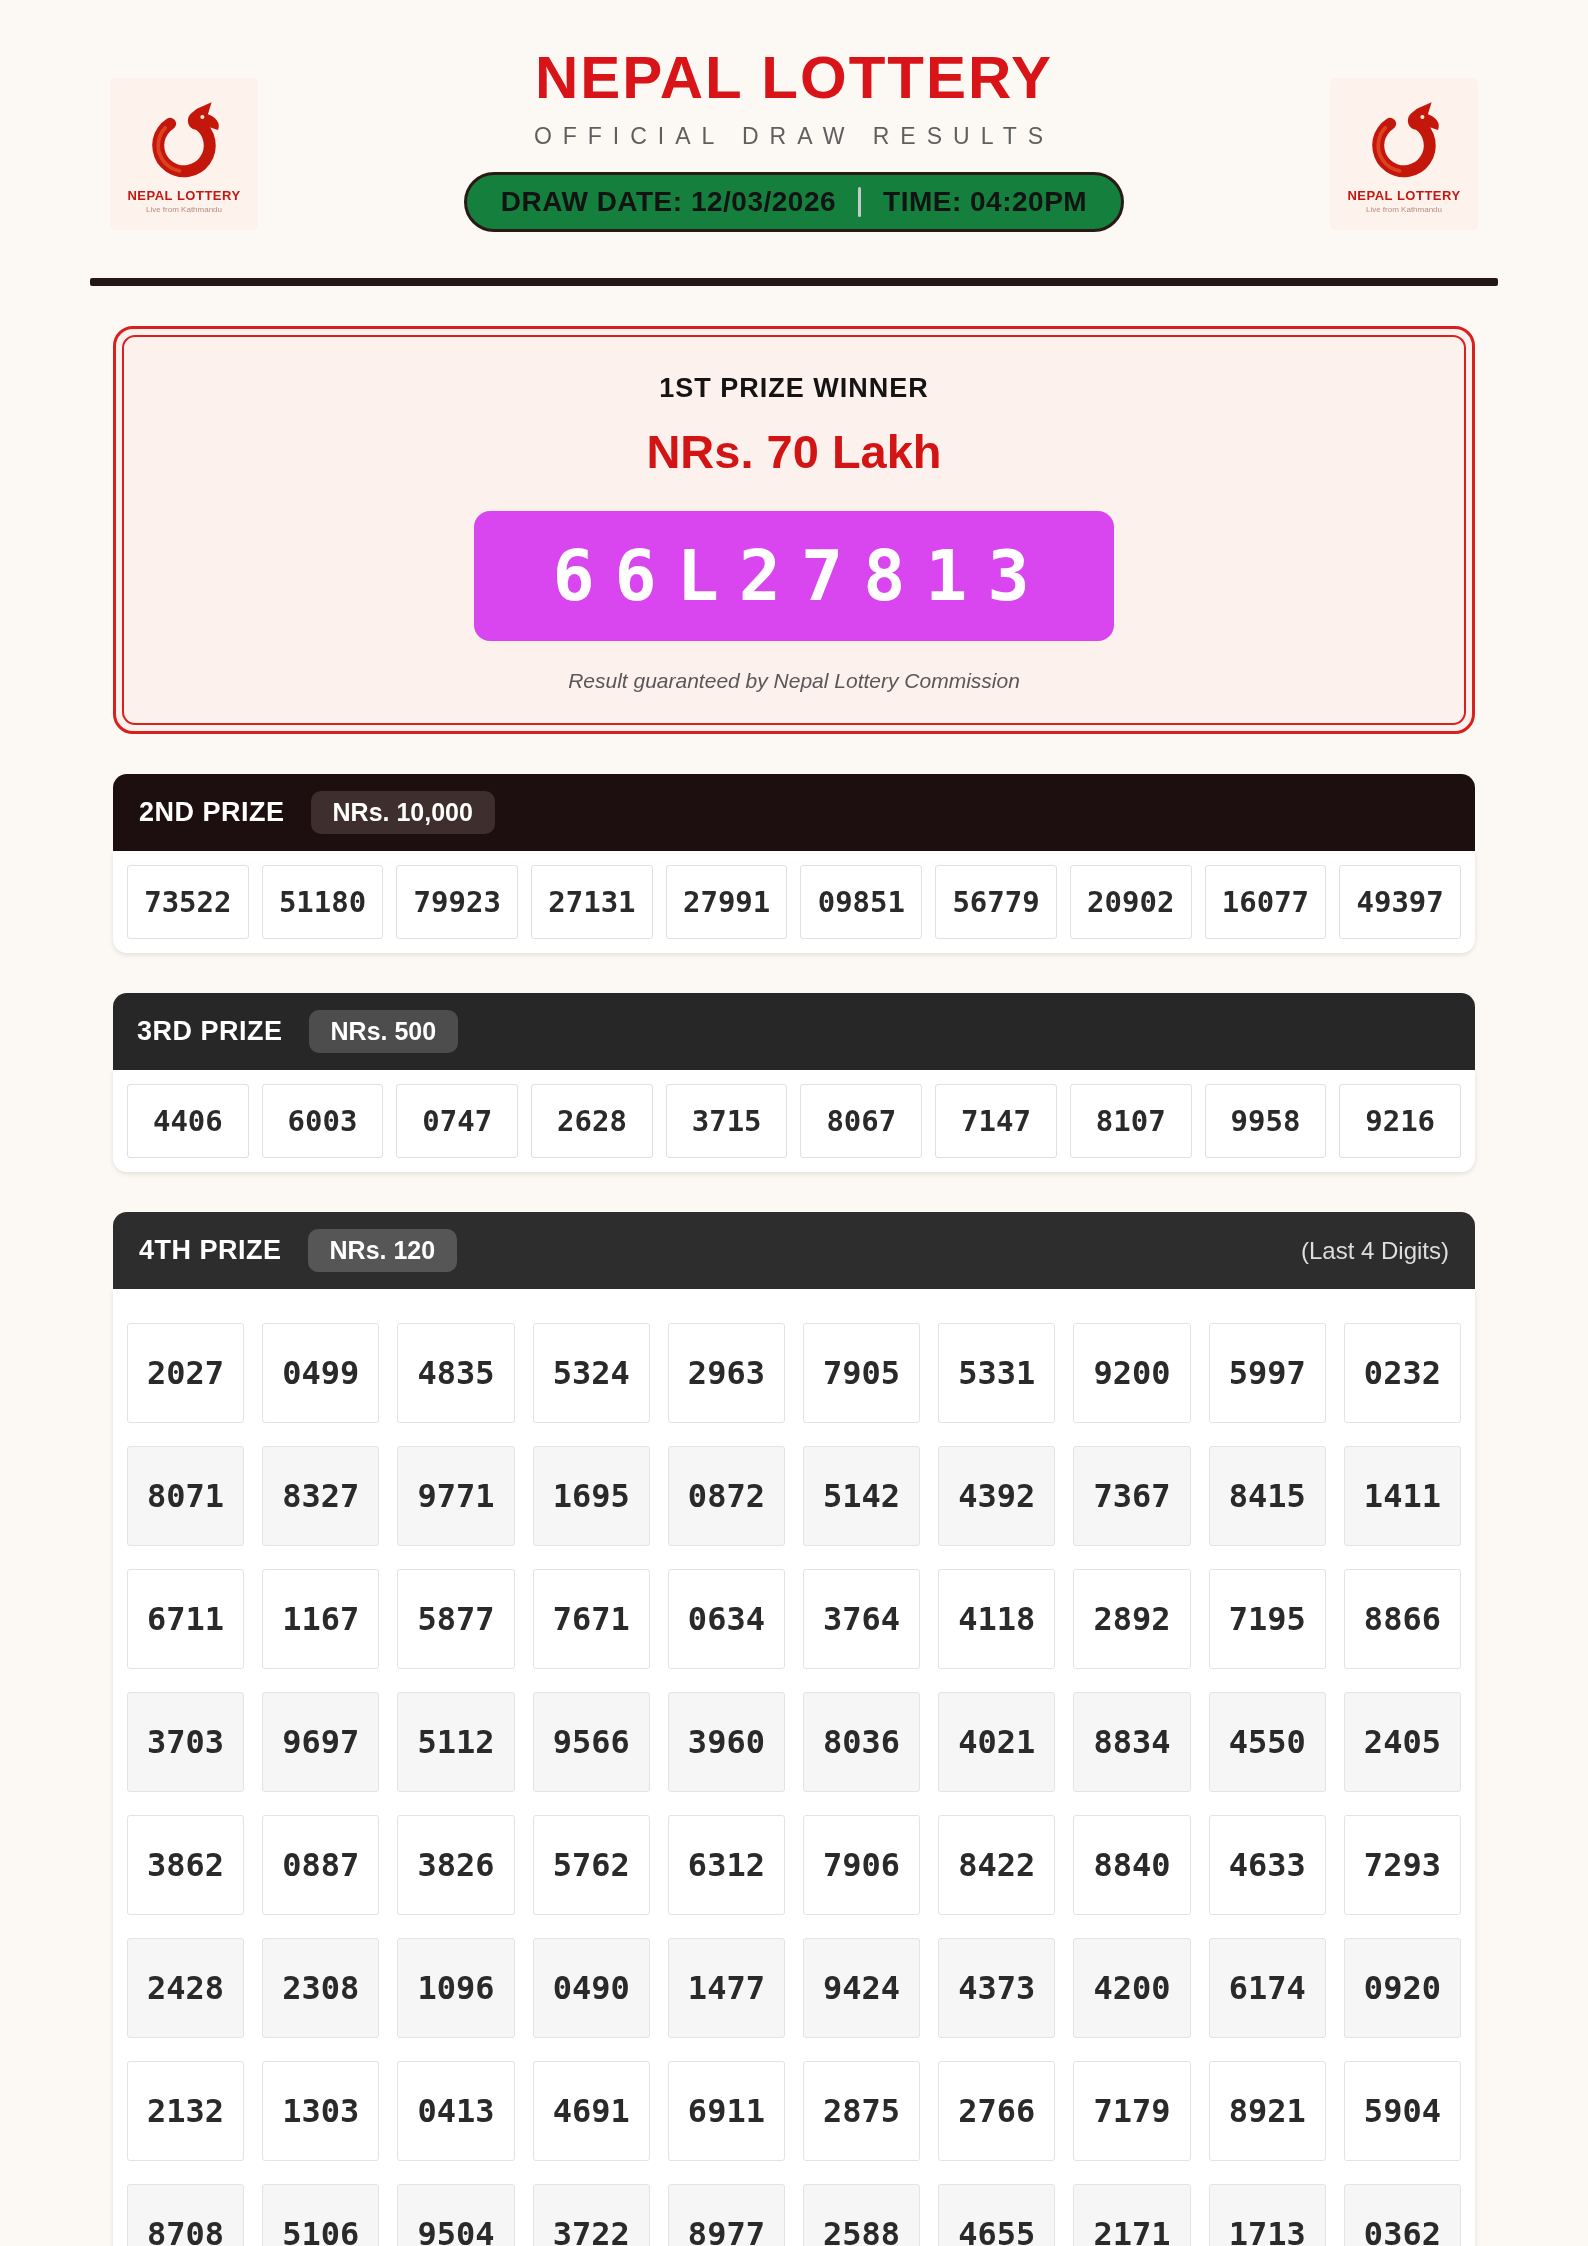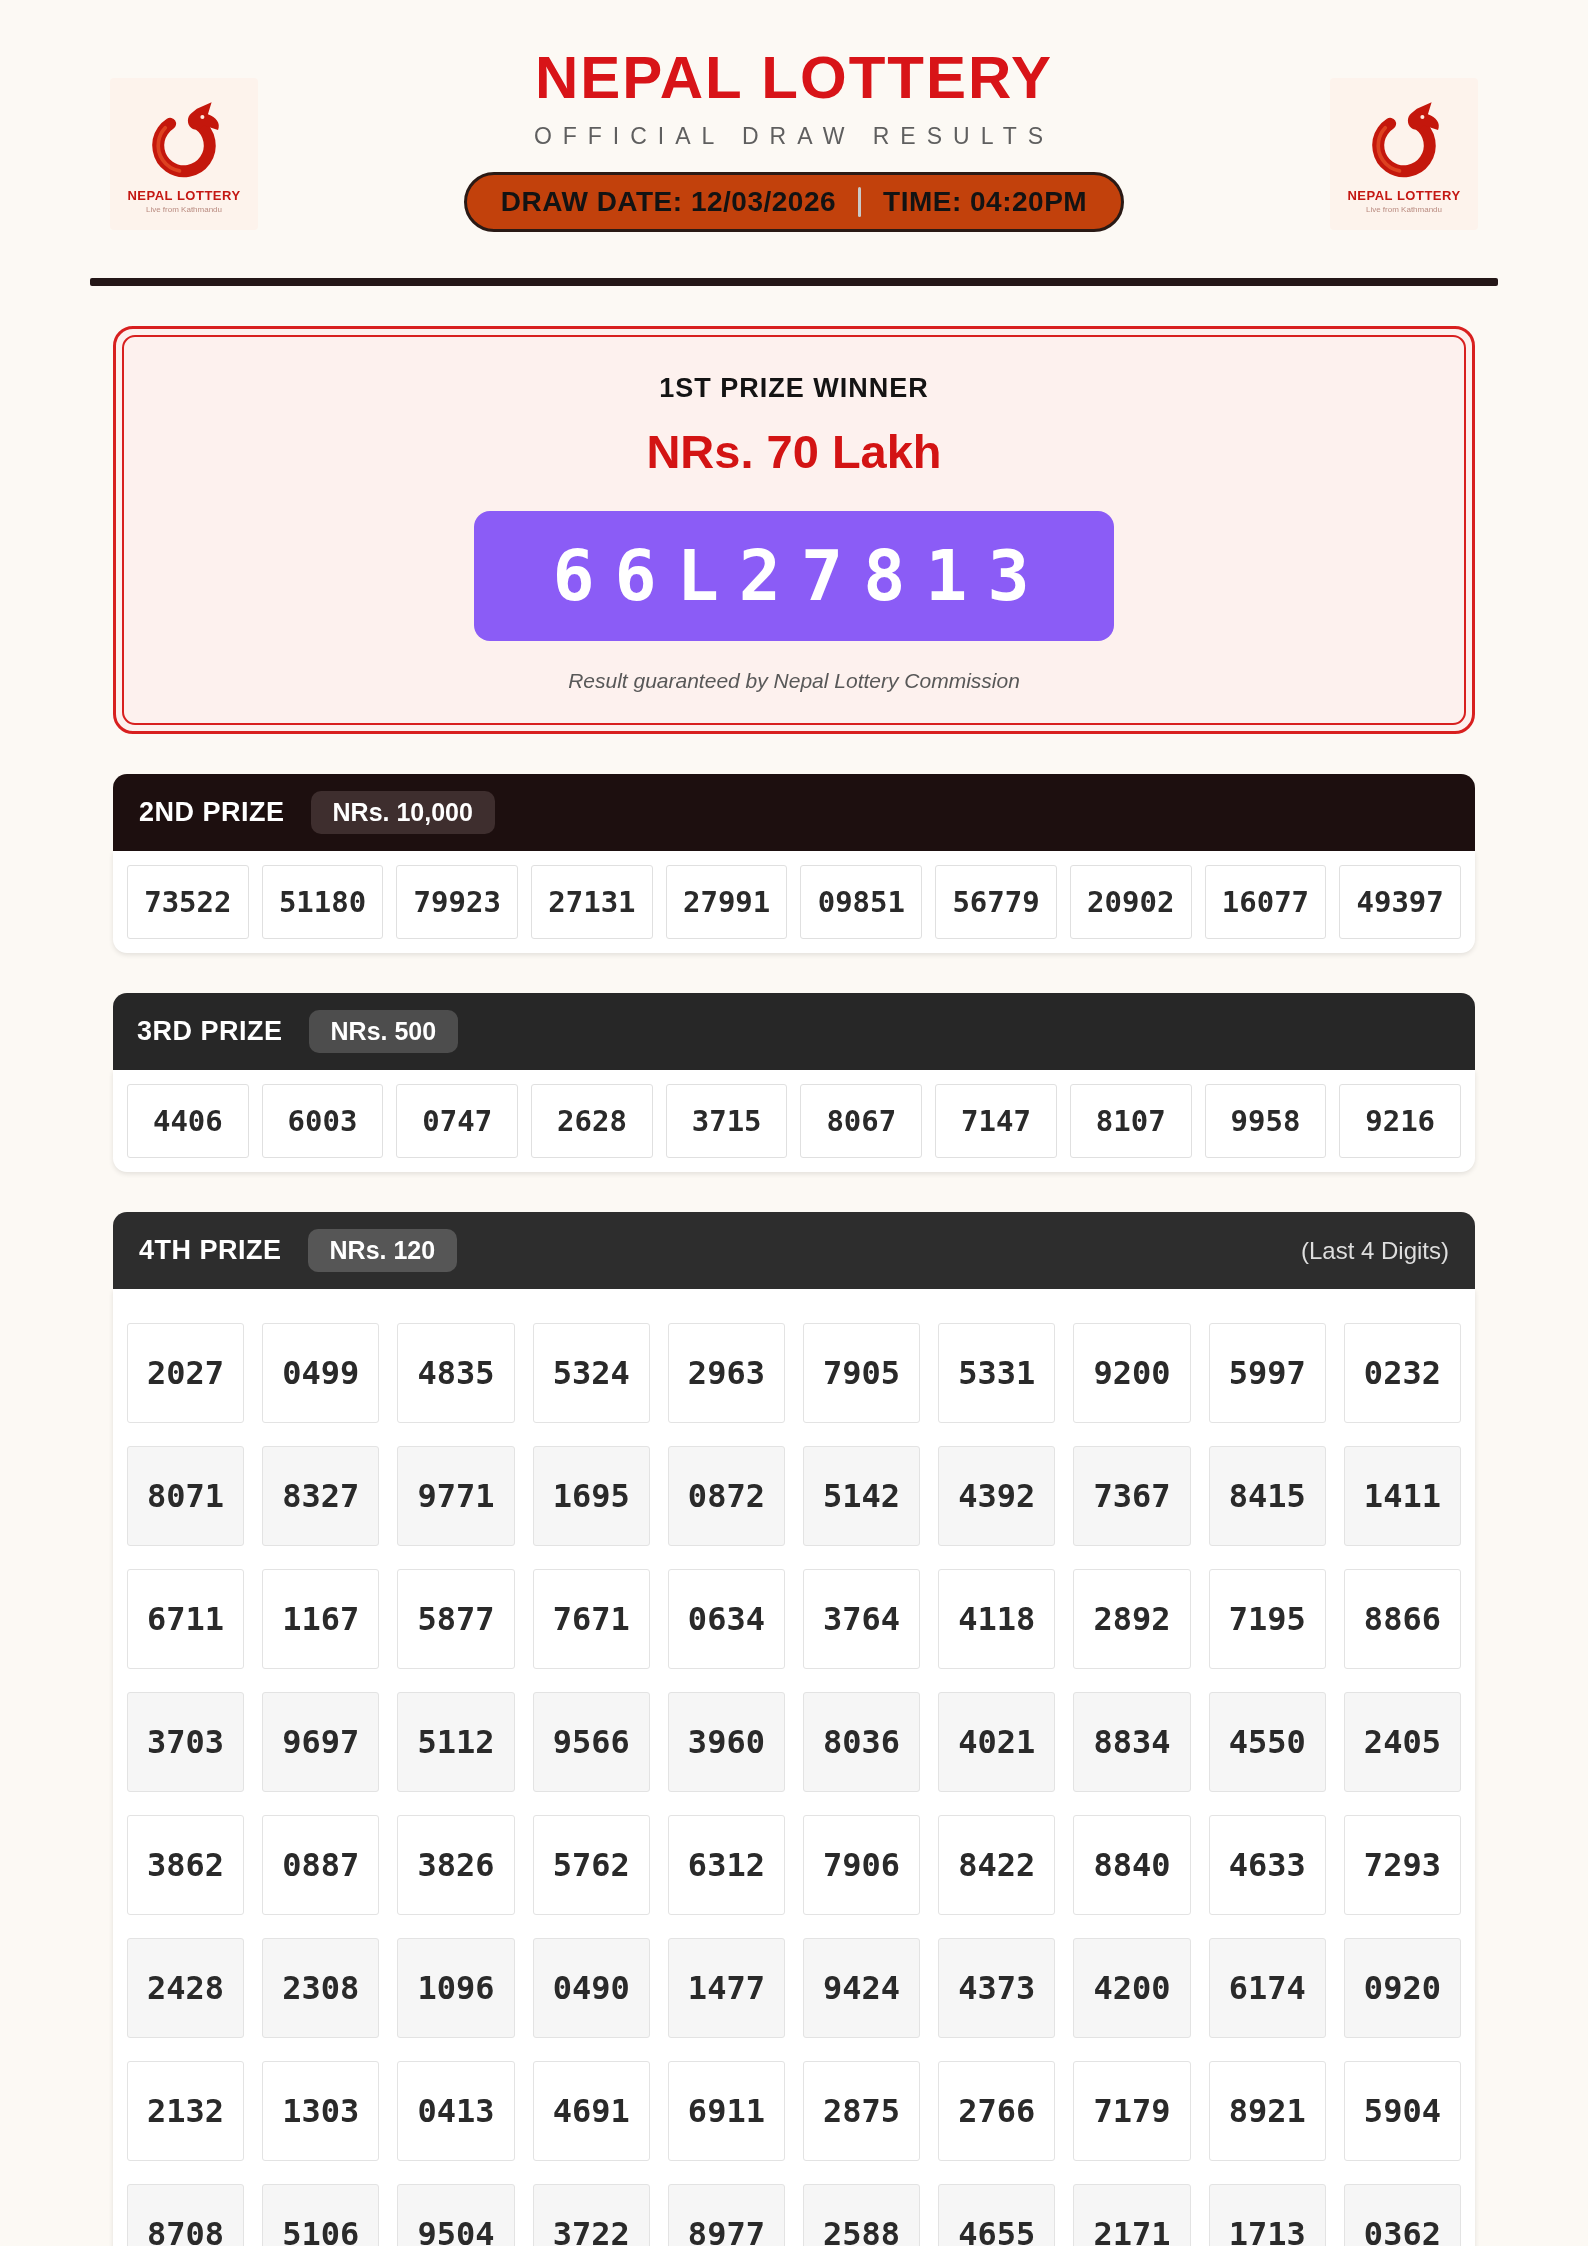--- a/index.html
+++ b/index.html
@@ -29,21 +29,21 @@
     font-size: 60px; font-weight: bold; letter-spacing: 2px;
     color: #d81418; line-height: 1.05;
   }
   .page-subtitle {
     margin-top: 14px; font-size: 23px; font-weight: 500;
     letter-spacing: 11px; color: #5f5f5f;
   }
   .date-pill {
     display: inline-flex; align-items: center; gap: 22px;
     margin-top: 22px; padding: 11px 34px;
-    background: #c2410c; border: 3.5px solid #2a1a15; border-radius: 44px;
+    background: #15803d; border: 3.5px solid #2a1a15; border-radius: 44px;
   }
   .date-pill .pill-text { font-size: 28px; font-weight: bold; color: #131313; letter-spacing: 0.5px; }
   .pill-divider { width: 3px; height: 30px; background: #c9c9c9; border-radius: 2px; }
 
   .top-rule { width: 1408px; height: 8px; margin: 14px auto 0; background: #241717; border-radius: 2px; }
 
   
   .content { width: 1362px; margin: 0 auto; }
 
   
@@ -51,21 +51,21 @@
     margin-top: 40px; border: 3px solid #d8201f; border-radius: 20px;
     background: #fdf1ee; padding: 6px;
   }
   .first-prize-inner {
     border: 2px solid #d8201f; border-radius: 13px;
     text-align: center; padding: 36px 20px 30px;
   }
   .fp-heading { font-size: 27px; font-weight: bold; color: #141414; letter-spacing: 1px; }
   .fp-amount { margin-top: 20px; font-size: 47px; font-weight: bold; color: #d31414; }
   .fp-ticket {
-    display: inline-block; margin-top: 32px; background: #8b5cf6;
+    display: inline-block; margin-top: 32px; background: #d946ef;
     border-radius: 16px; padding: 24px 64px 24px 78px;
   }
   .fp-ticket-number {
     font-family: "DejaVu Sans Mono", monospace; font-weight: bold;
     font-size: 70px; color: #ffffff; letter-spacing: 20px; text-indent: 0;
   }
   .fp-guarantee { margin-top: 28px; font-size: 21px; font-style: italic; color: #585858; }
 
   
   .prize-section { margin-top: 40px; }

